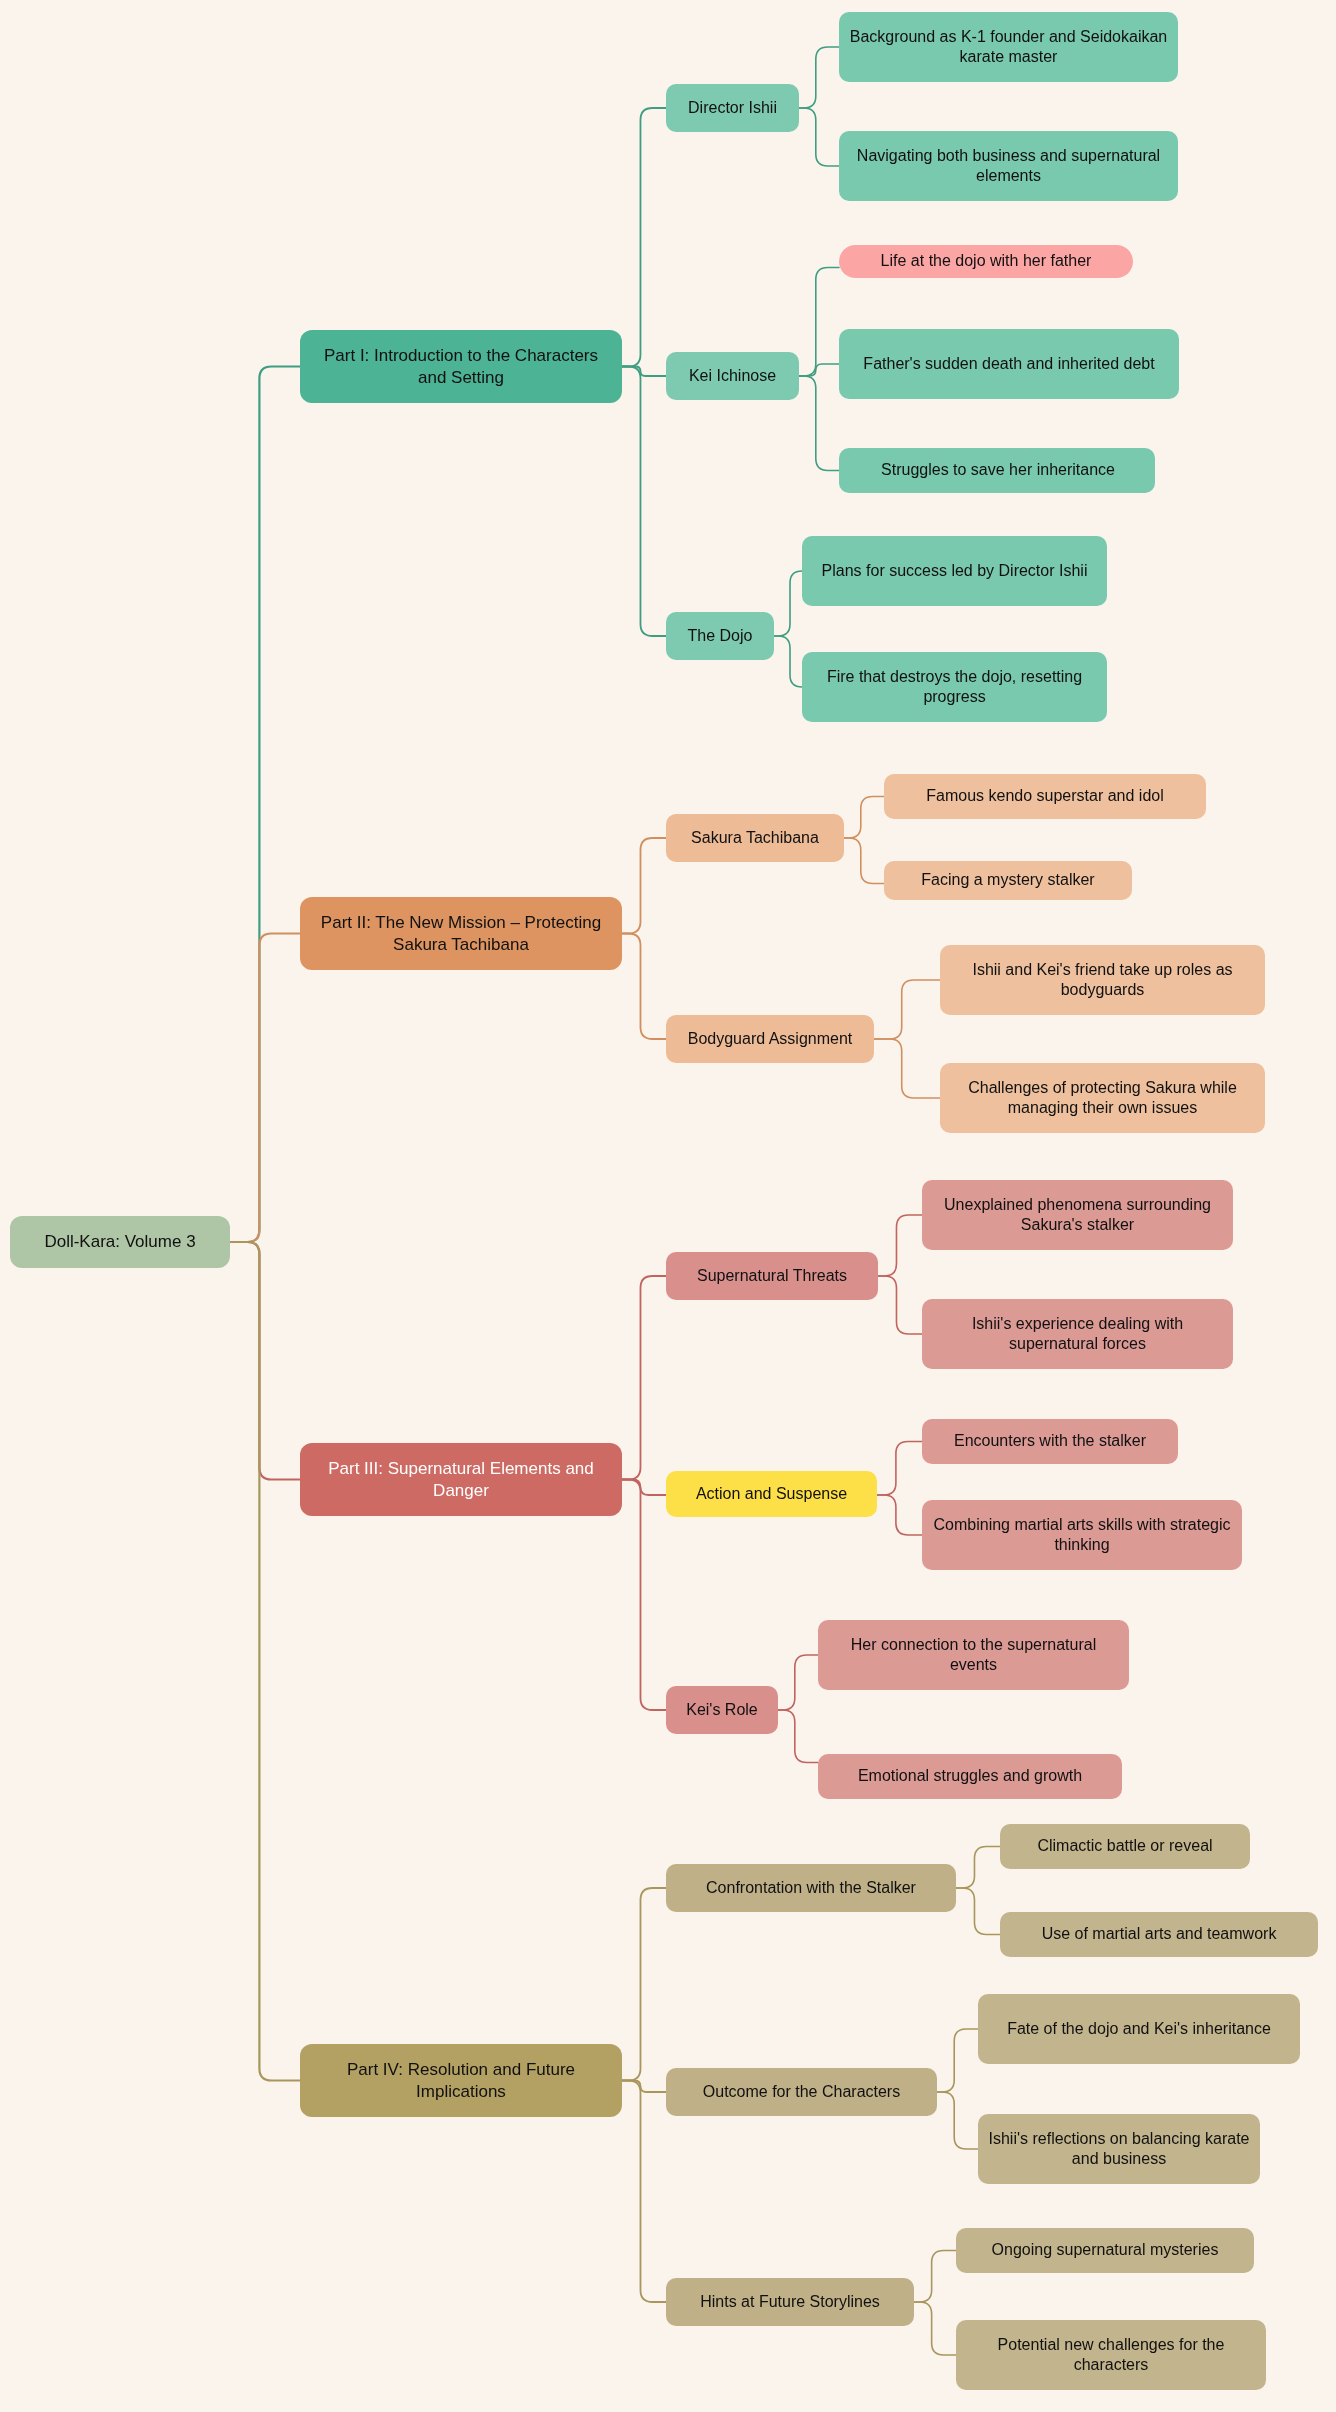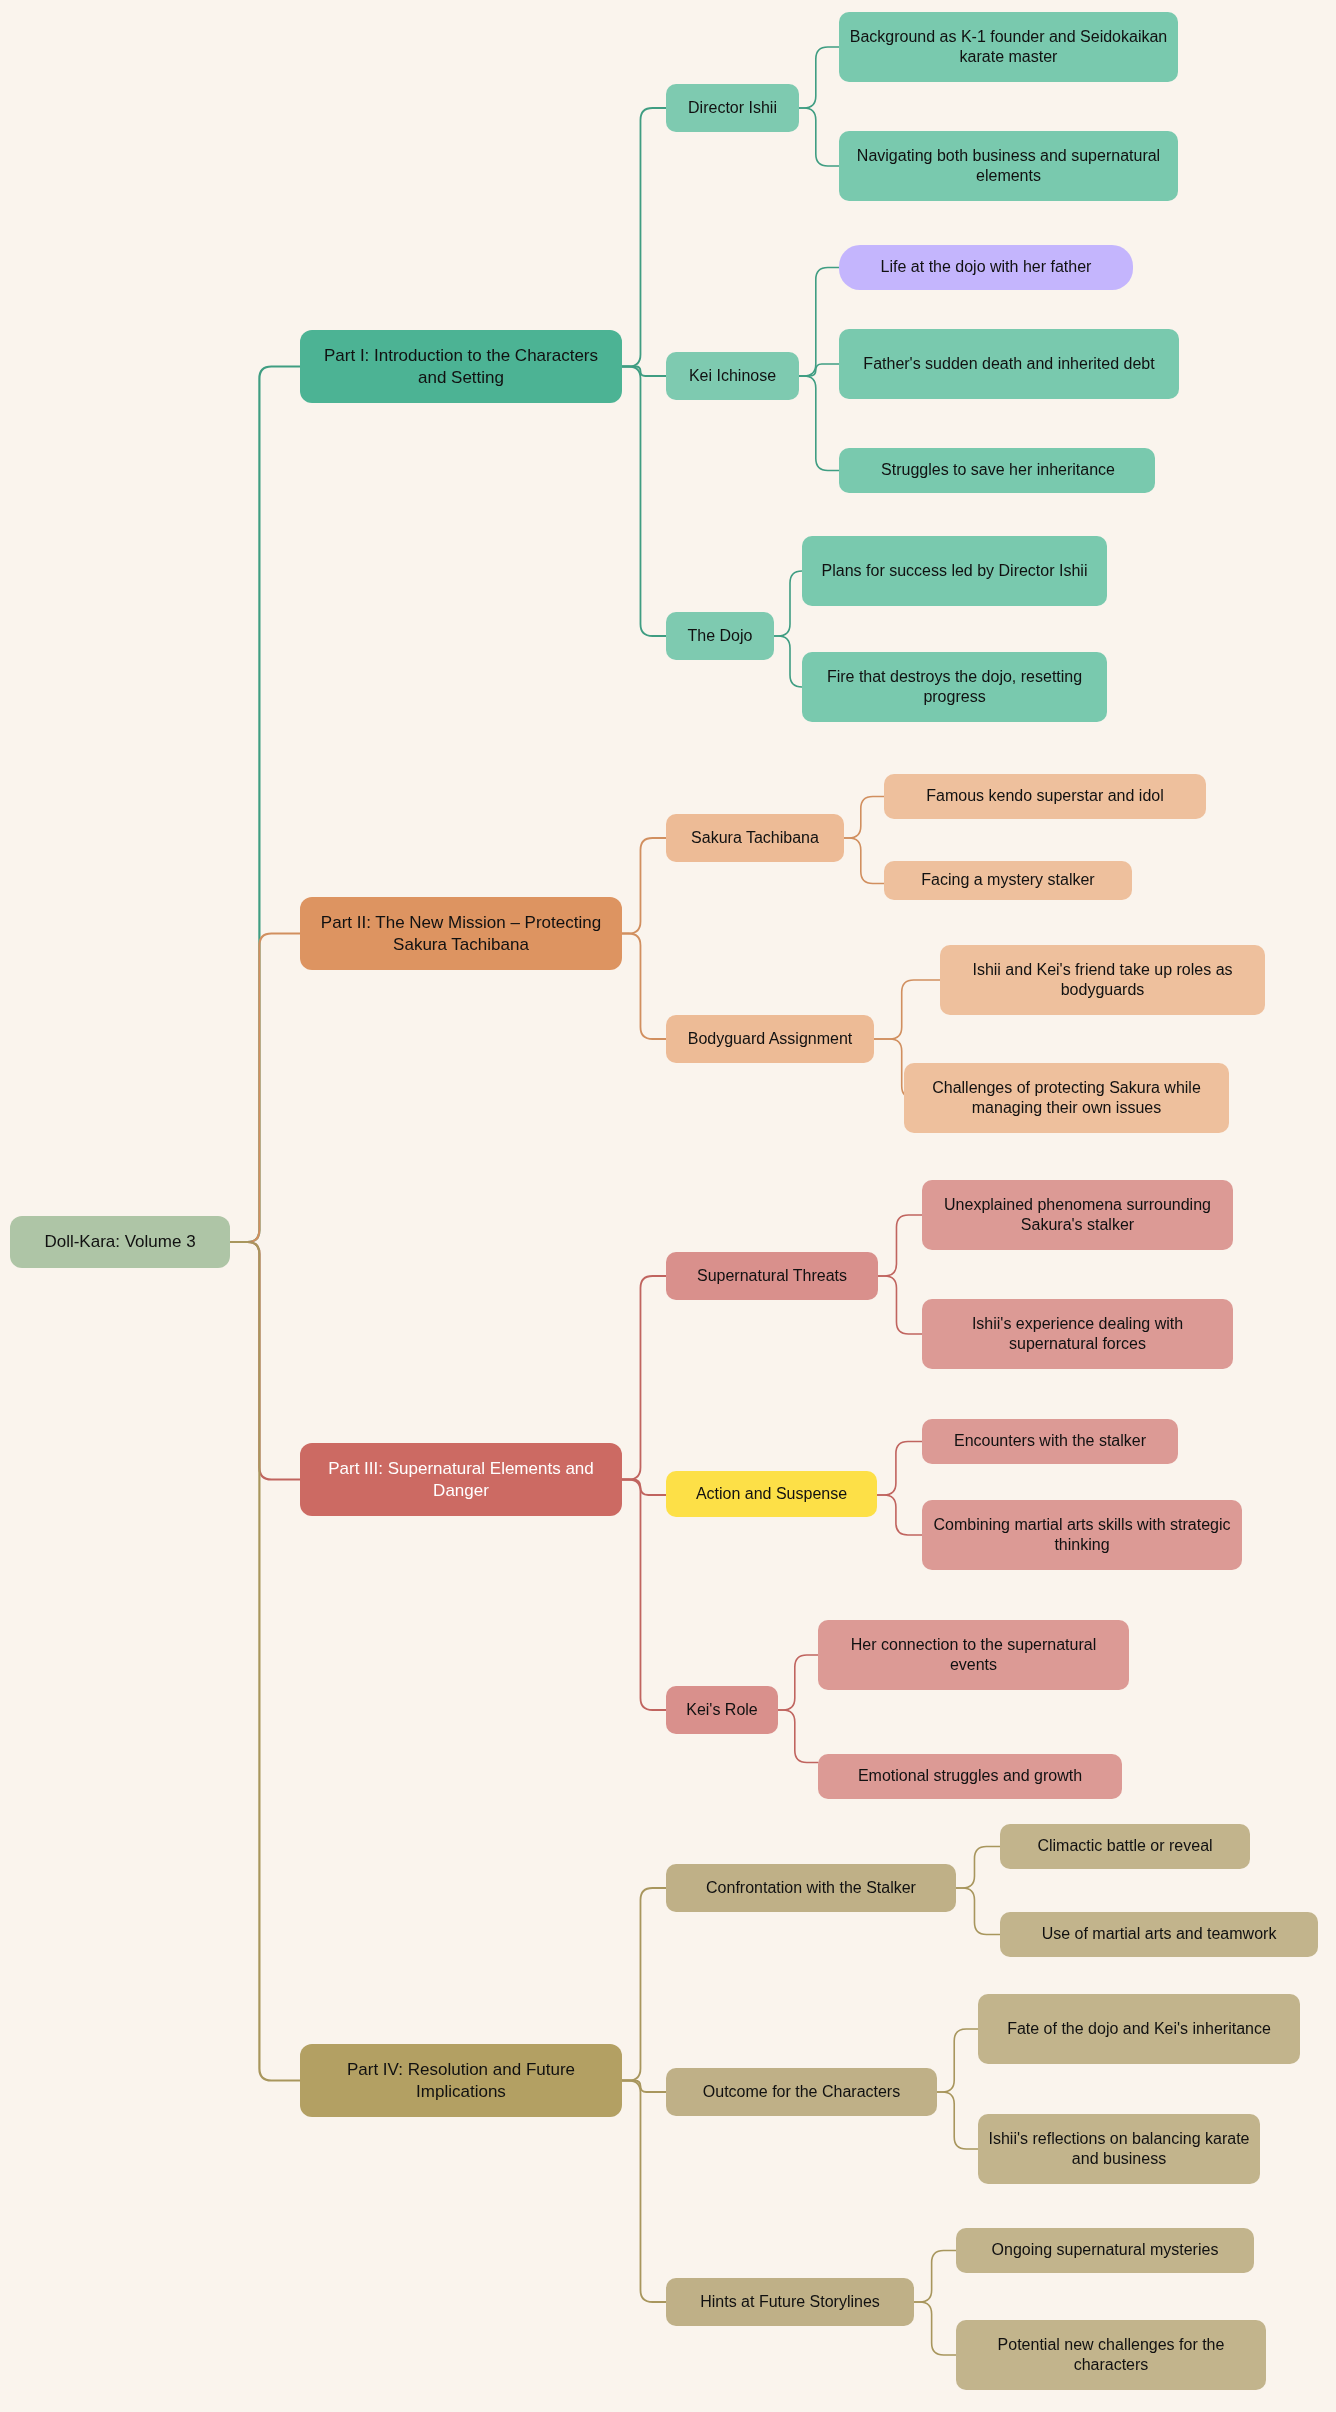--- a/index.html
+++ b/index.html
@@ -74,37 +74,37 @@
 
   <div class="node root" style="left:10px;top:1216px;width:220px;height:52px;background:#aec5a6;">Doll-Kara: Volume 3</div>
 
   <div class="node lvl1" style="left:300px;top:330px;width:322px;height:73px;background:#4cb394;">Part I: Introduction to the Characters and Setting</div>
 
   <div class="node lvl2" style="left:666px;top:84px;width:133px;height:48px;background:#7ecab0;">Director Ishii</div>
   <div class="node lvl3" style="left:839px;top:12px;width:339px;height:70px;background:#79c9ae;">Background as K-1 founder and Seidokaikan karate master</div>
   <div class="node lvl3" style="left:839px;top:131px;width:339px;height:70px;background:#79c9ae;">Navigating both business and supernatural elements</div>
 
   <div class="node lvl2" style="left:666px;top:352px;width:133px;height:48px;background:#7ecab0;">Kei Ichinose</div>
-  <div class="node lvl3" style="left:839px;top:245px;width:294px;height:45px;background:#c4b5fd;border-radius:21px;">Life at the dojo with her father</div>
+  <div class="node lvl3" style="left:839px;top:245px;width:294px;height:33px;background:#fca5a5;border-radius:21px;">Life at the dojo with her father</div>
   <div class="node lvl3" style="left:839px;top:329px;width:340px;height:70px;background:#79c9ae;">Father's sudden death and inherited debt</div>
   <div class="node lvl3" style="left:839px;top:448px;width:316px;height:45px;background:#79c9ae;padding-left:12px;">Struggles to save her inheritance</div>
 
   <div class="node lvl2" style="left:666px;top:612px;width:108px;height:48px;background:#7ecab0;">The Dojo</div>
   <div class="node lvl3" style="left:802px;top:536px;width:305px;height:70px;background:#79c9ae;">Plans for success led by Director Ishii</div>
   <div class="node lvl3" style="left:802px;top:652px;width:305px;height:70px;background:#79c9ae;">Fire that destroys the dojo, resetting progress</div>
 
   <div class="node lvl1" style="left:300px;top:897px;width:322px;height:73px;background:#dd9461;">Part II: The New Mission – Protecting Sakura Tachibana</div>
 
   <div class="node lvl2" style="left:666px;top:814px;width:178px;height:48px;background:#edbb96;">Sakura Tachibana</div>
   <div class="node lvl3" style="left:884px;top:774px;width:322px;height:45px;background:#eec09d;">Famous kendo superstar and idol</div>
   <div class="node lvl3" style="left:884px;top:861px;width:248px;height:39px;background:#eec09d;">Facing a mystery stalker</div>
 
   <div class="node lvl2" style="left:666px;top:1015px;width:208px;height:48px;background:#edbb96;">Bodyguard Assignment</div>
   <div class="node lvl3" style="left:940px;top:945px;width:325px;height:70px;background:#eec09d;">Ishii and Kei's friend take up roles as bodyguards</div>
-  <div class="node lvl3" style="left:904px;top:1063px;width:325px;height:70px;background:#eec09d;">Challenges of protecting Sakura while managing their own issues</div>
+  <div class="node lvl3" style="left:940px;top:1063px;width:325px;height:70px;background:#eec09d;">Challenges of protecting Sakura while managing their own issues</div>
 
   <div class="node lvl1 white-text" style="left:300px;top:1443px;width:322px;height:73px;background:#cc6a63;">Part III: Supernatural Elements and Danger</div>
 
   <div class="node lvl2" style="left:666px;top:1252px;width:212px;height:48px;background:#d9908c;">Supernatural Threats</div>
   <div class="node lvl3" style="left:922px;top:1180px;width:311px;height:70px;background:#dc9a95;">Unexplained phenomena surrounding Sakura's stalker</div>
   <div class="node lvl3" style="left:922px;top:1299px;width:311px;height:70px;background:#dc9a95;">Ishii's experience dealing with supernatural forces</div>
 
   <div class="node lvl2" style="left:666px;top:1471px;width:211px;height:46px;background:#fde047;">Action and Suspense</div>
   <div class="node lvl3" style="left:922px;top:1419px;width:256px;height:45px;background:#dc9a95;">Encounters with the stalker</div>
   <div class="node lvl3" style="left:922px;top:1500px;width:320px;height:70px;background:#dc9a95;">Combining martial arts skills with strategic thinking</div>

